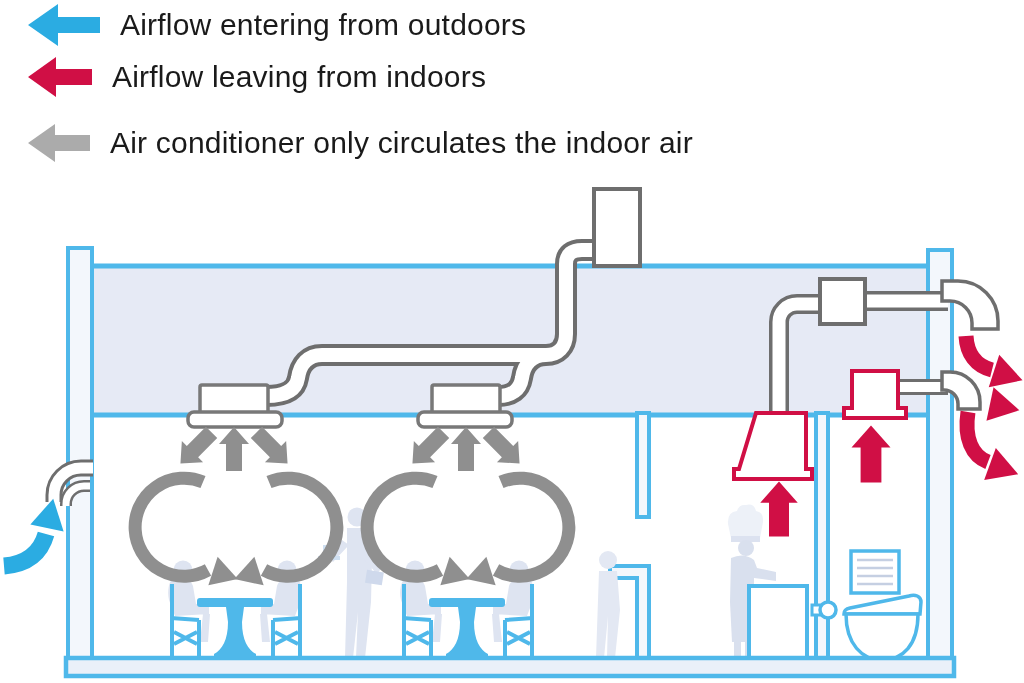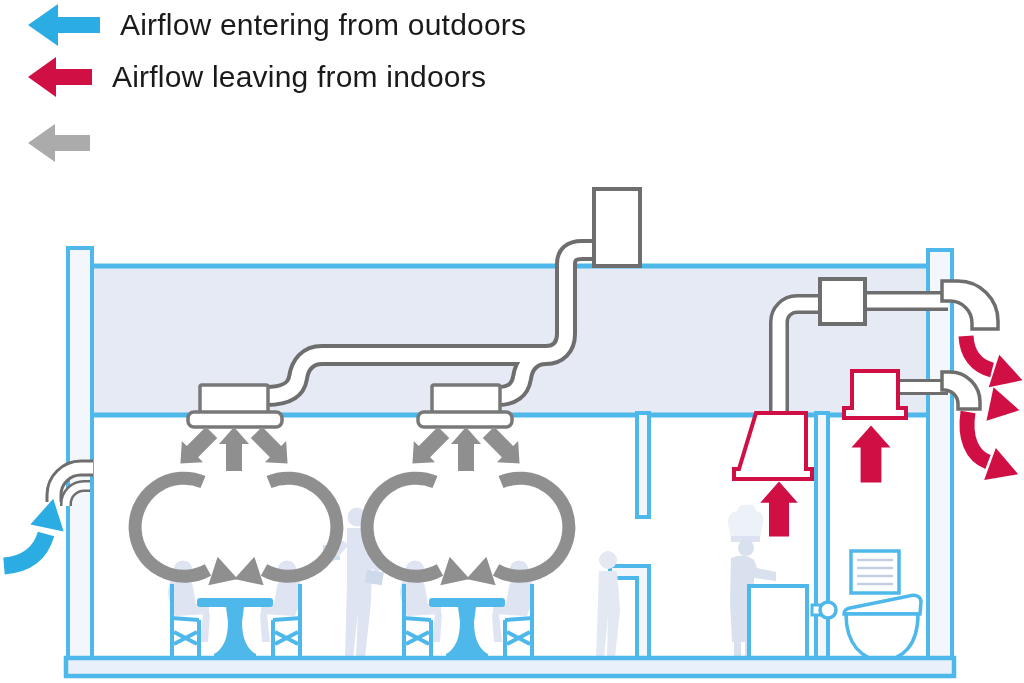--- a/index.html
+++ b/index.html
@@ -31,20 +31,21 @@
     <div class="legend-row r2">
       <svg width="64" height="40" viewBox="0 0 64 40">
         <polygon points="0,20 28,0 28,12 64,12 64,28 28,28 28,40" fill="#D00F45"></polygon>
       </svg>
       <span class="legend-label">Airflow leaving from indoors</span>
     </div>
     <div class="legend-row r3">
       <svg width="62" height="38" viewBox="0 0 62 38">
         <polygon points="0,19 27,0 27,11 62,11 62,27 27,27 27,38" fill="#ABABAB"></polygon>
       </svg>
+      <span class="legend-label">Air conditioner only circulates the indoor air</span>
     </div>
   </div>
 
   <svg class="diagram" width="1024" height="683" viewBox="0 0 1024 683">
 
     <defs>
 
       <polygon id="arrowUp" points="0,-22 15,-5 8,-5 8,22 -8,22 -8,-5 -15,-5"></polygon>
 
       <polygon id="ah" points="0,-15 26,0 0,15"></polygon>

